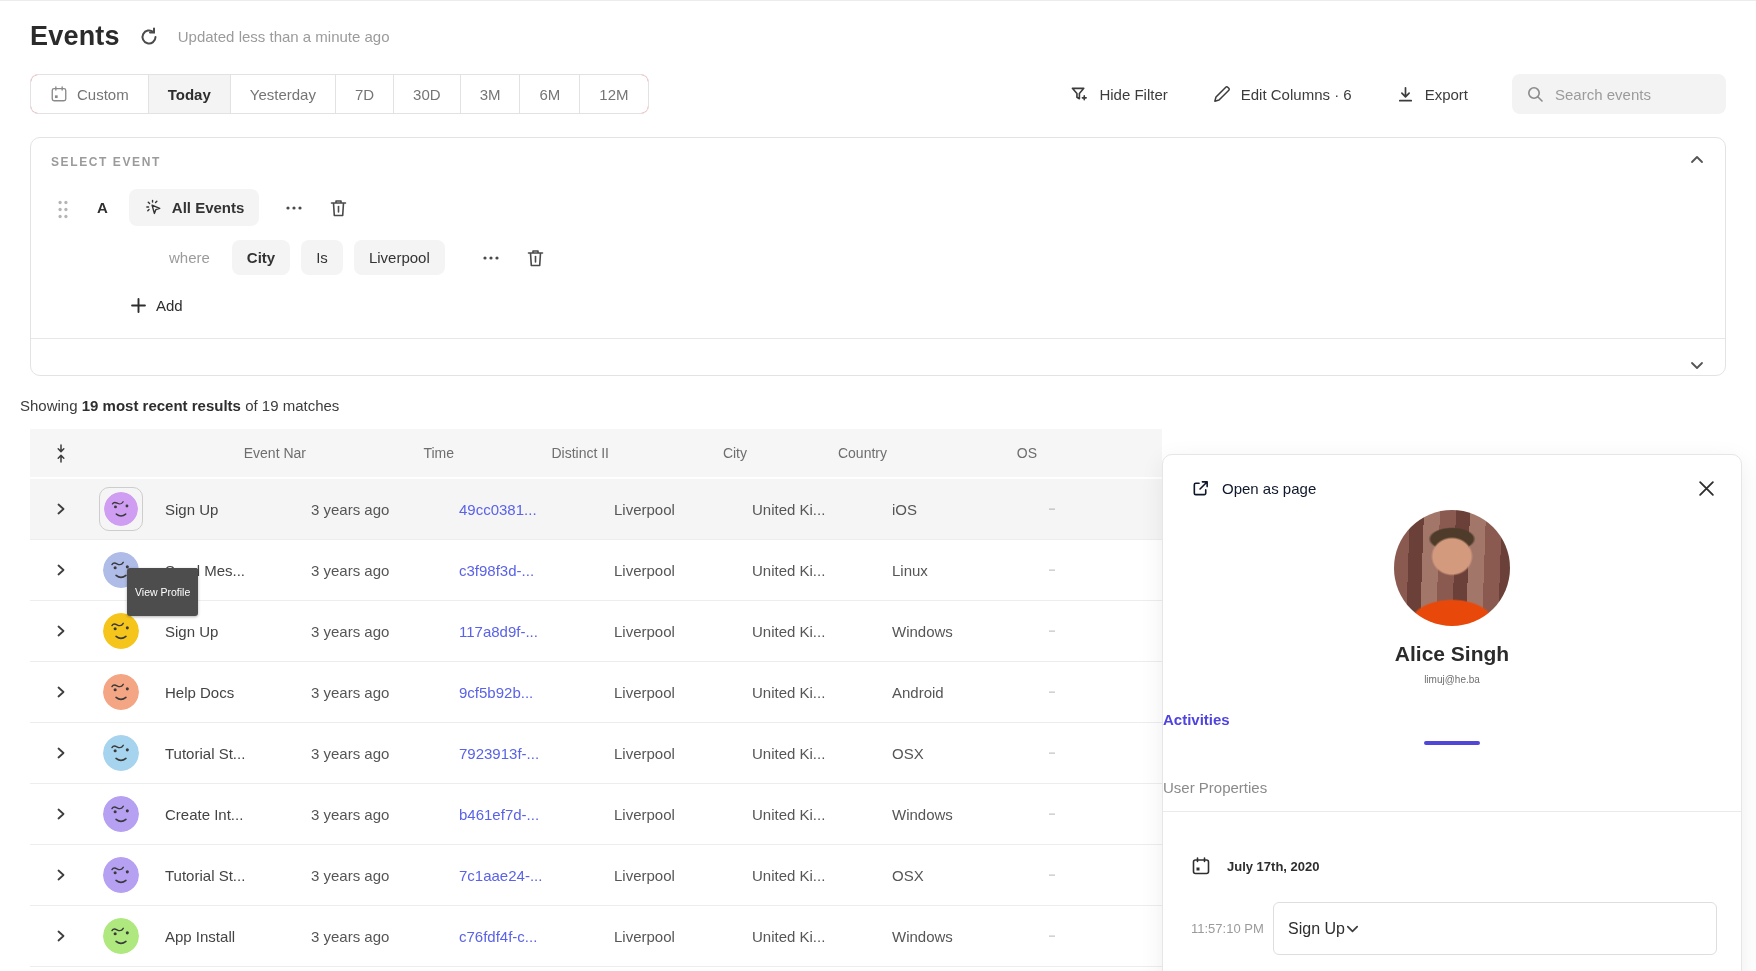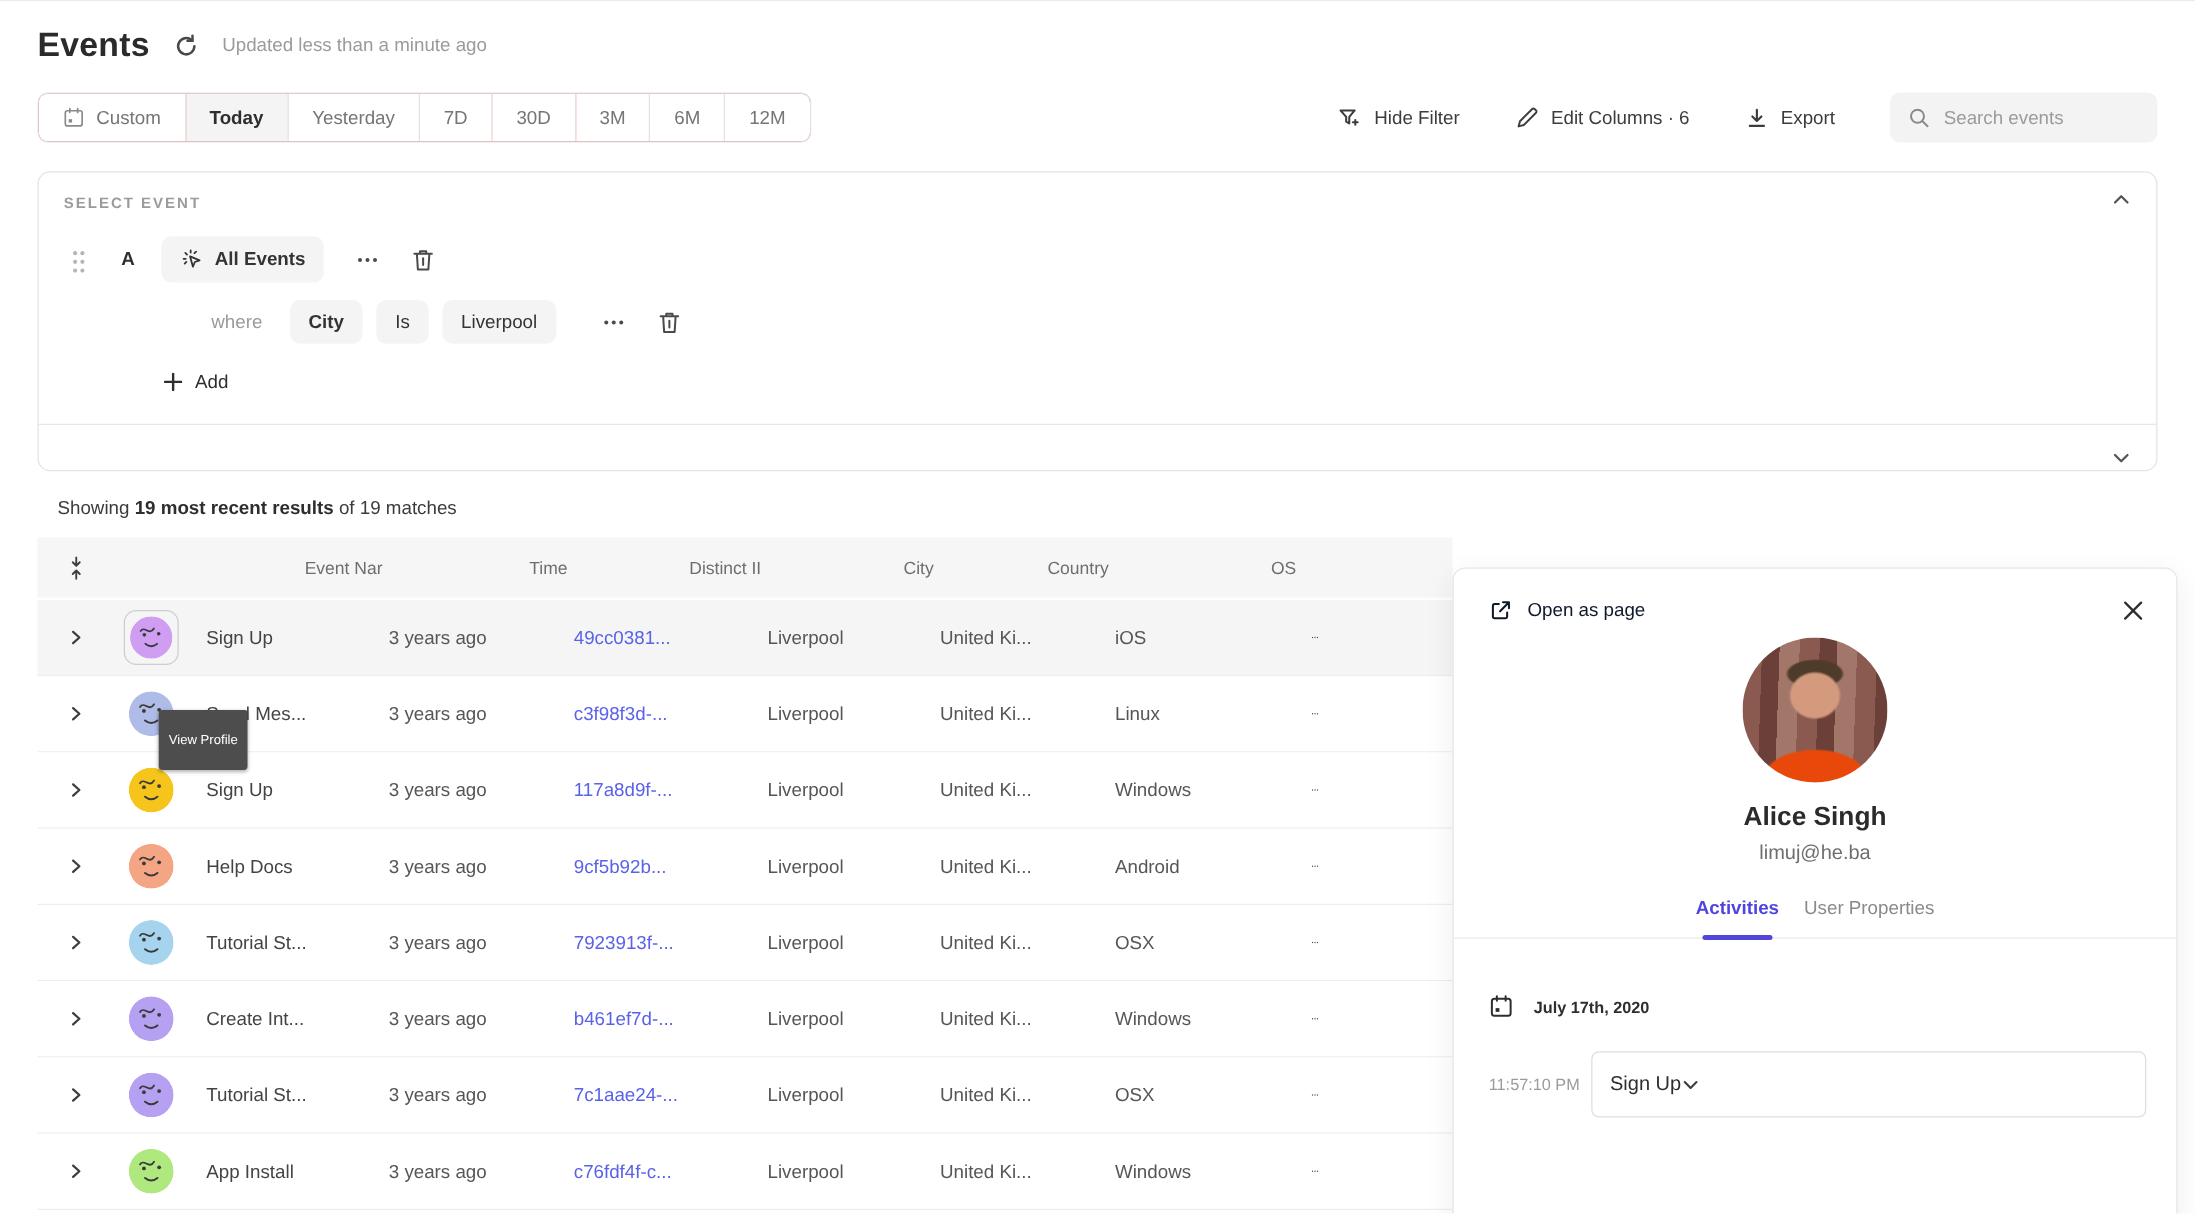--- a/index.html
+++ b/index.html
@@ -43,21 +43,21 @@
   .trash-btn { display:inline-flex; color:#4a4a4a; margin-left:26px; cursor:pointer; width:19px; height:20px; }
   .where-row { margin-left:118px; margin-top:14px; }
   .where-label { font-size:15px; color:#9b9b9b; margin-right:22px; }
   .where-row .chip { margin-right:11px; }
   .add-btn { display:inline-flex; align-items:center; gap:10px; margin:22px 0 0 80px; font-size:15px; color:#2e2e2e; cursor:pointer; }
   .add-btn svg { width:15px; height:15px; }
   .filters-row { position:relative; border-top:1px solid #e7e7e7; padding:18px 20px; }
   .filters-row .collapse-chevron { top:18px; }
 
   
-  .results-line { padding:21px 30px 0 46px; font-size:15px; color:#3c3c3c; }
+  .results-line { padding:21px 30px 0 20px; font-size:15px; color:#3c3c3c; }
   .results-line b { font-weight:bold; color:#2e2e2e; }
 
   
   .table-wrap { margin:15px 0 0 30px; width:1132px; }
   .trow { display:grid; grid-template-columns:62px 68px 146px 148px 155px 138px 140px 150px 125px; align-items:center; }
   .thead { background:#f6f6f6; height:48px; color:#6e6e6e; font-size:14px; margin-bottom:2px; }
   .th { padding-left:5px;text-align:right; }
   .th-icon { justify-self:center; width:14px; height:19px; color:#3e3e3e; cursor:pointer; }
   .tbody .trow { height:61px; border-bottom:1px solid #ededed; background:#fff; }
   .tbody .trow.selected { background:#f5f5f5; }
@@ -78,22 +78,22 @@
   .panel-hdr { display:flex; align-items:center; padding:24px 26px 0 28px; }
   .openpage { display:flex; align-items:center; gap:12px; font-size:15px; color:#0f172a; cursor:pointer; }
   .openpage svg { width:19px; height:19px; }
   .close-btn { margin-left:auto; width:17px; height:17px; color:#2e2e2e; cursor:pointer; }
   .pavatar { width:116px; height:116px; border-radius:50%; margin:12px auto 0 auto; background:
       radial-gradient(ellipse 26% 24% at 50% 40%, #d49a7e 0 62%, rgba(212,154,126,0) 70%),
       radial-gradient(ellipse 30% 15% at 50% 25%, #4e3b2a 0 60%, rgba(78,59,42,0) 68%),
       radial-gradient(ellipse 47% 26% at 50% 97%, #e8490b 0 72%, rgba(232,73,11,0) 78%),
       repeating-linear-gradient(92deg, #8a5a50 0 16px, #6b4038 16px 30px, #a3766a 30px 46px); }
   .pname { text-align:center; font-size:21px; font-weight:bold; color:#2b2b2b; margin-top:16px; }
-  .pemail { text-align:center; font-size:16px; color:#6e6e6e; margin-top:8px; }
-  .ptabs { display:flex; justify-content:center; gap:20px; margin-top:26px; border-bottom:1px solid #eaeaea; }
+  .pemail { text-align:center; font-size:10px; color:#6e6e6e; margin-top:8px; }
+  .ptabs { display:flex; justify-content:center; gap:36px; margin-top:26px; border-bottom:1px solid #eaeaea;flex-direction:column; }
   .ptab { position:relative; padding-bottom:15px; font-size:15px; color:#8a8a8a; cursor:pointer; }
   .ptab.active { color:#4f44e0; font-weight:bold; }
   .ptab.active::after { content:""; position:absolute; left:50%; transform:translateX(-50%); bottom:-2px; width:56px; height:4px; border-radius:3px; background:#5246d9; }
   .pdate { display:flex; align-items:center; gap:16px; padding:44px 0 0 28px; font-size:13px; font-weight:bold; color:#2e2e2e; }
   .pdate svg { width:20px; height:20px; color:#2e2e2e; }
   .pevent-row { display:flex; align-items:center; margin-top:26px; }
   .ptime { width:82px; margin-left:28px; font-size:13px; color:#9b9b9b; flex:none; }
   .pselect { display:flex; align-items:center; margin-left:0; width:444px; height:53px; border:1px solid #dedede; border-radius:6px; padding:0 18px 0 14px; cursor:pointer; background:#fff; }
   .pselect-label { font-size:16px; color:#2e2e2e; }
   .pselect svg { margin-left:auto; width:15px; height:15px; color:#3c3c3c; }

